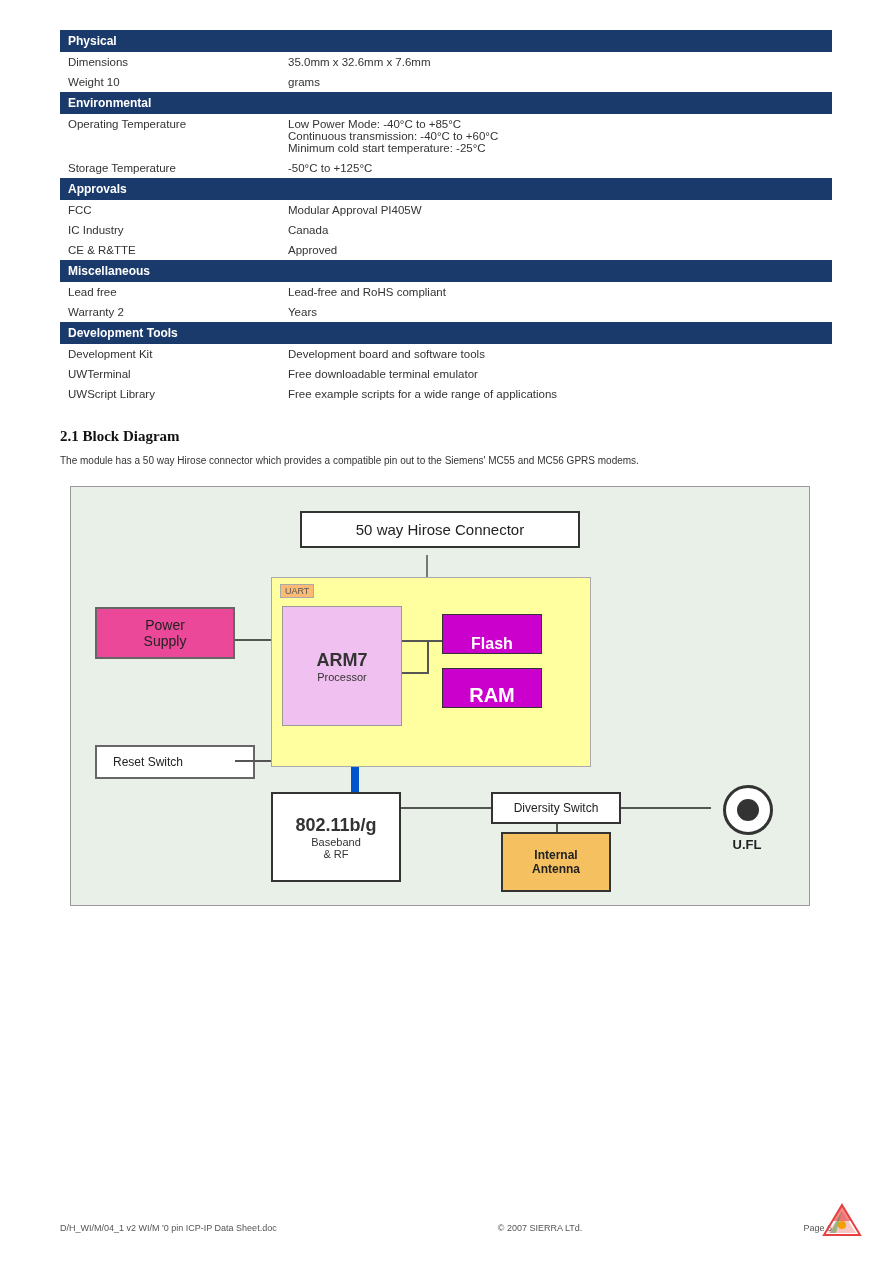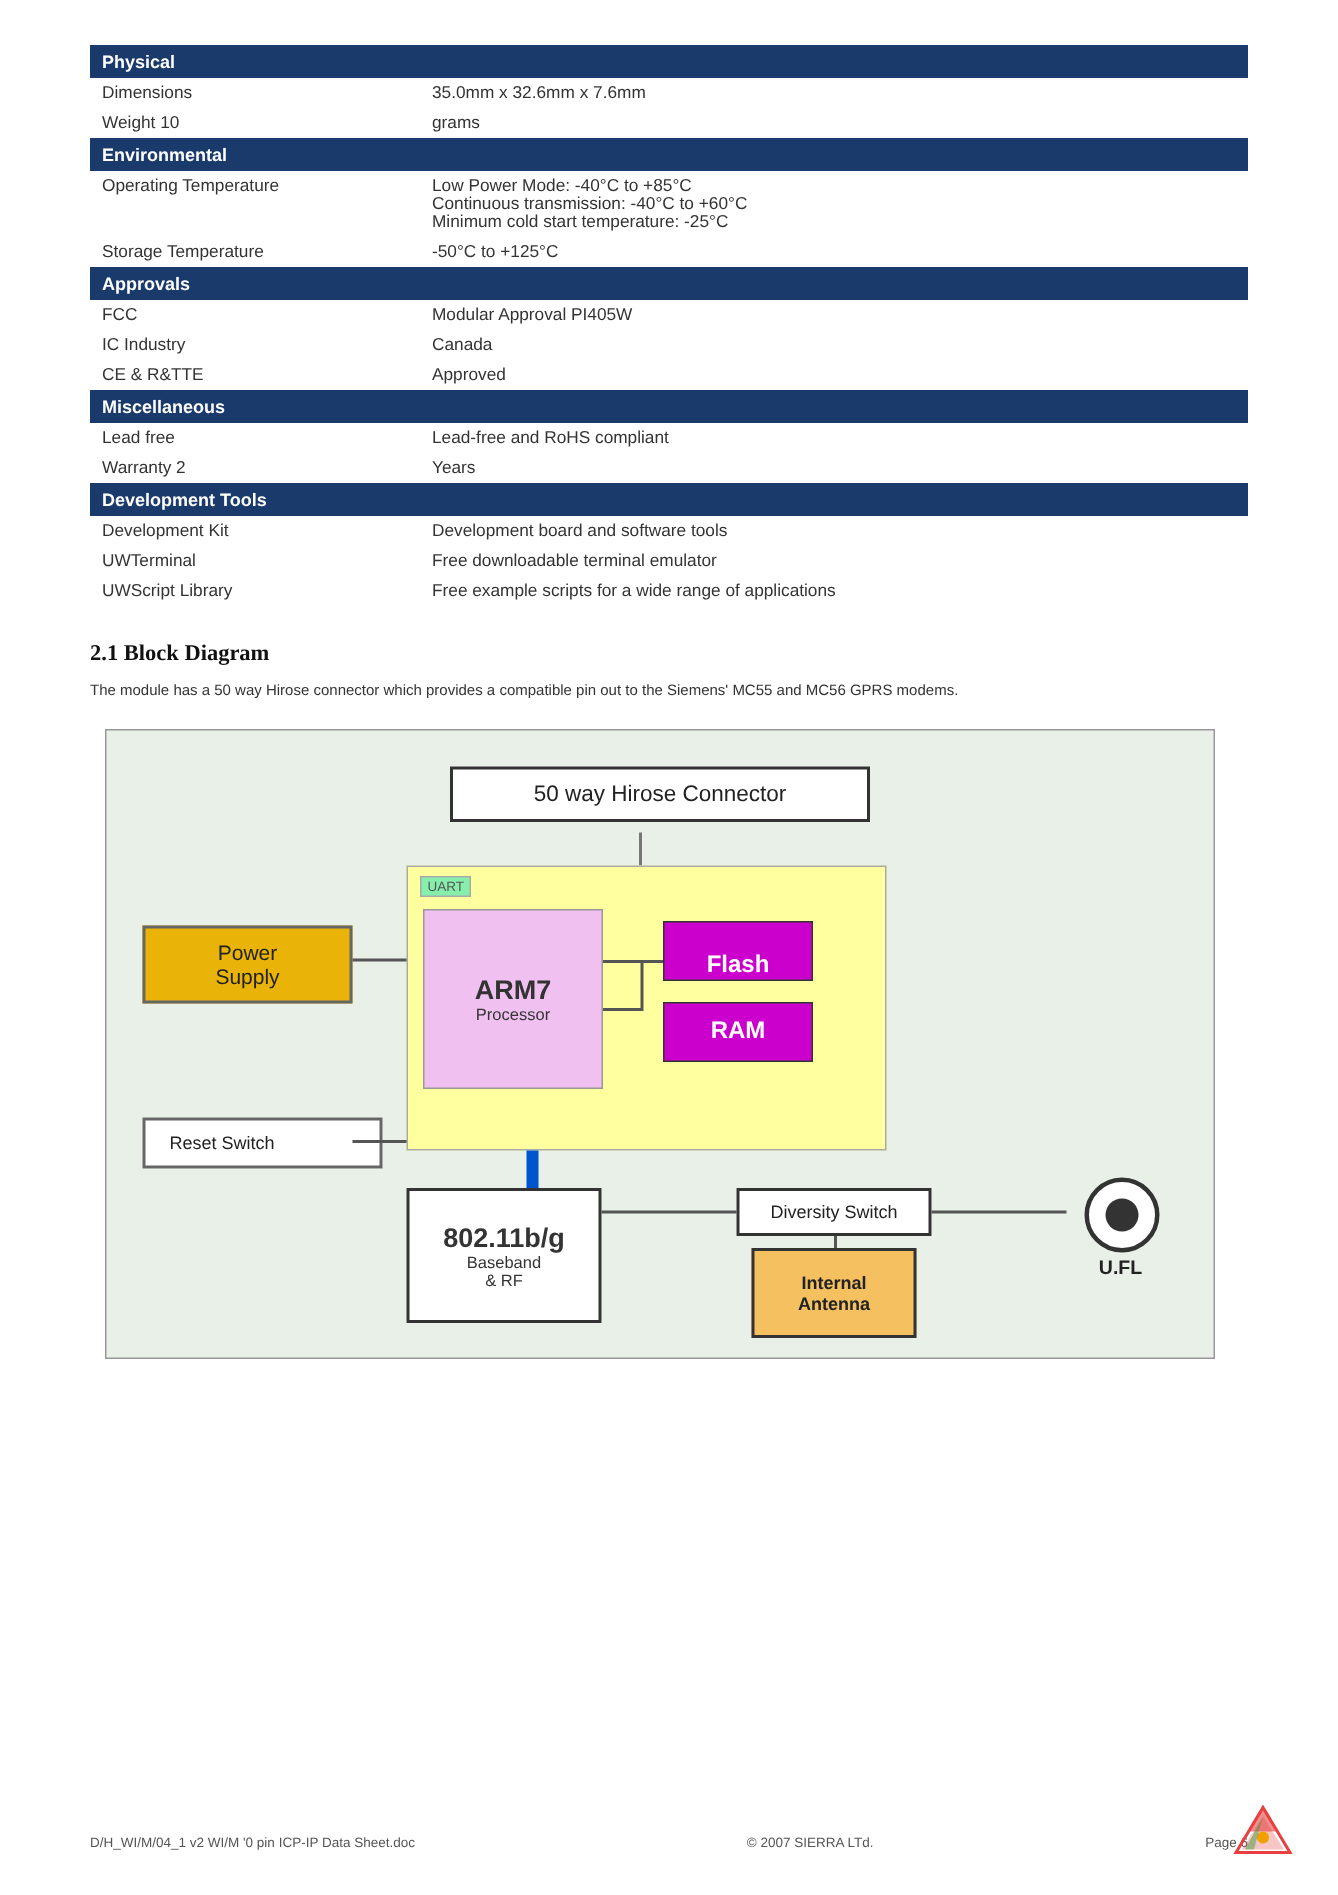--- a/index.html
+++ b/index.html
@@ -100,21 +100,21 @@
     }
 
     .uart-label {
       position: absolute;
       top: 6px;
       left: 8px;
       font-size: 9px;
       color: #555;
       border: 1px solid #aaa;
       padding: 1px 4px;
-      background: #86efac;
+      background: #fdba74;
     }
 
     
     .arm7-box {
       background: #f0c0f0;
       border: 1px solid #999;
       position: absolute;
       top: 28px;
       left: 10px;
       width: 120px;
@@ -151,42 +151,42 @@
       display: flex;
       align-items: flex-end;
       justify-content: center;
     }
 
     
     .ram-box {
       background: #cc00cc;
       color: #fff;
       font-weight: bold;
-      font-size: 16px;
+      font-size: 20px;
       border: 1px solid #333;
       position: absolute;
       top: 90px;
       left: 170px;
       width: 100px;
       height: 40px;
       display: flex;
-      align-items: center;
+      align-items: flex-end;
       justify-content: center;
     }
 
     
     .power-supply-box {
       border: 2px solid #666;
-      background: #eab308;
+      background: #ec4899;
       padding: 8px 28px;
       font-size: 14px;
       text-align: center;
       position: absolute;
       left: 24px;
-      top: 130px;
+      top: 120px;
       width: 140px;
     }
 
     
     .reset-switch-box {
       border: 2px solid #666;
       background: #fff;
       padding: 8px 16px;
       font-size: 12px;
       text-align: left;

